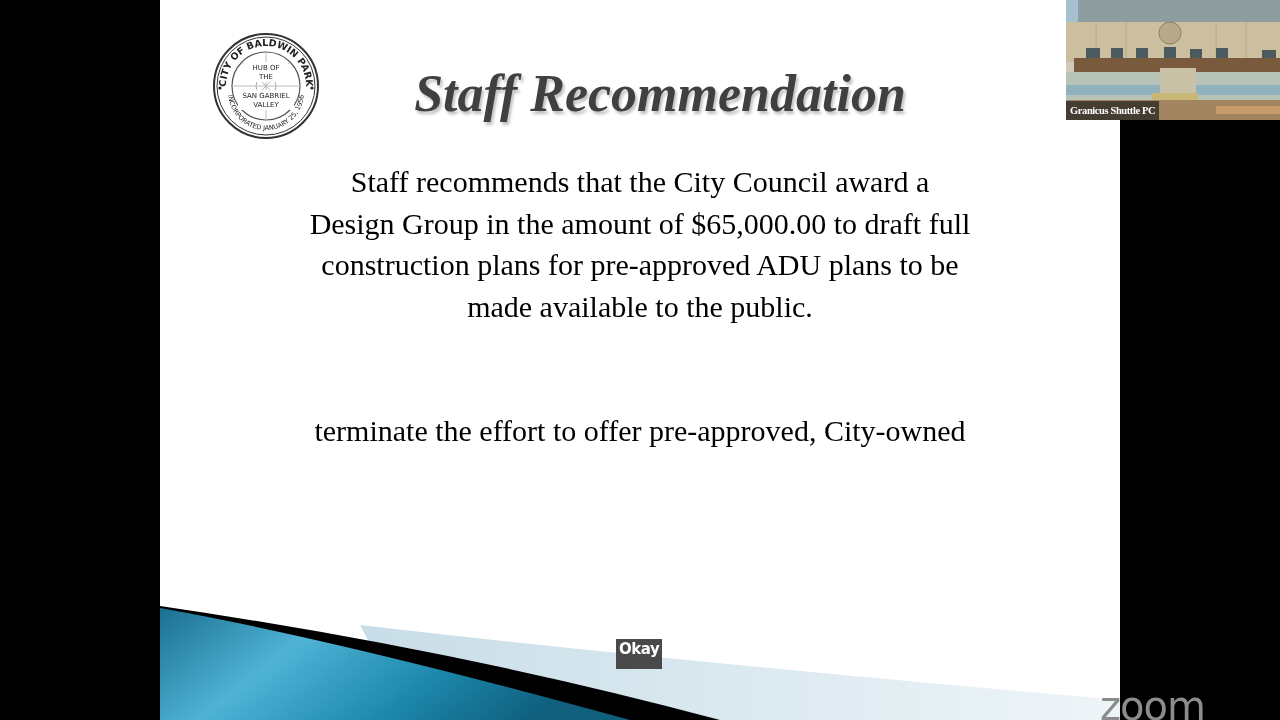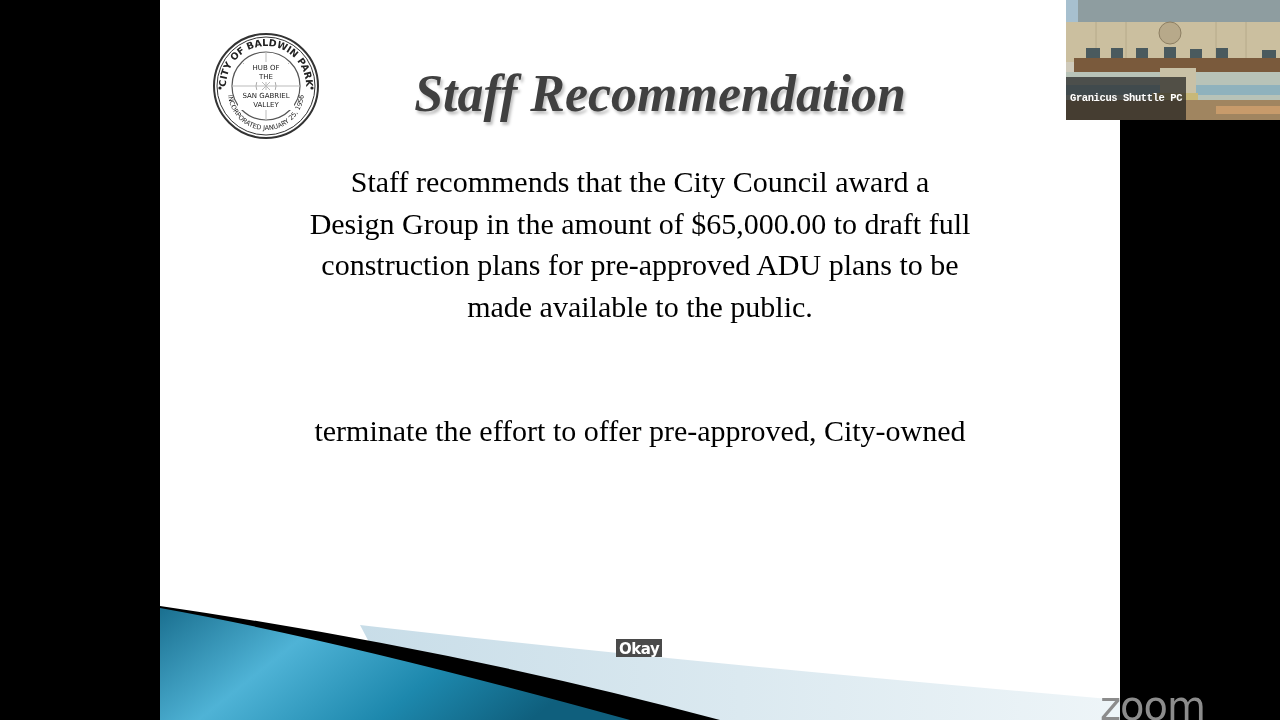--- a/index.html
+++ b/index.html
@@ -15,27 +15,27 @@
            text-shadow: 2px 3px 3px rgba(0,0,0,0.25); }
 
   .body { position:absolute; left:60px; width:840px; text-align:center;
           font-family:"Liberation Serif", serif; font-size:30px; line-height:41.5px; color:#000; }
   .p1 { top:161px; }
   .p2 { top:410px; }
   .body .ln { display:block; white-space:nowrap; }
 
   .swoosh { position:absolute; left:0; top:0; width:960px; height:720px; pointer-events:none; }
 
-  .caption { position:absolute; left:456px; top:639px; height:18px; padding:0 3px;
+  .caption { position:absolute; left:456px; top:639px; height:30px; padding:0 3px;
              background:#4a4a4a; color:#fff; font-family:"DejaVu Sans", sans-serif;
              font-size:15px; line-height:21px; font-weight:bold; letter-spacing:-0.5px; }
 
   .thumb { position:absolute; left:1066px; top:0; width:214px; height:120px; overflow:hidden; background:#cfcabb; }
-  .thumb-label { position:absolute; left:0; bottom:0; height:19px; padding:12px 4px;
-                 background:rgba(30,30,30,0.7); color:#fff; font-family:Liberation Mono, monospace;
+  .thumb-label { position:absolute; left:0; bottom:0; height:19px; padding:0 4px;
+                 background:rgba(30,30,30,0.7); color:#fff; font-family:Liberation Serif, serif;
                  font-size:10.5px; line-height:19px; font-weight:bold; letter-spacing:-0.4px; }
 
   .zoom-logo { position:absolute; left:1100px; top:640px; height:44px; color:#8c8c8c;
                font-family:"DejaVu Sans", sans-serif; font-size:40px; line-height:44px; letter-spacing:-1px;margin-top:44px; }
 </style>
 </head>
 <body>
 
 <div class="slide">
 

